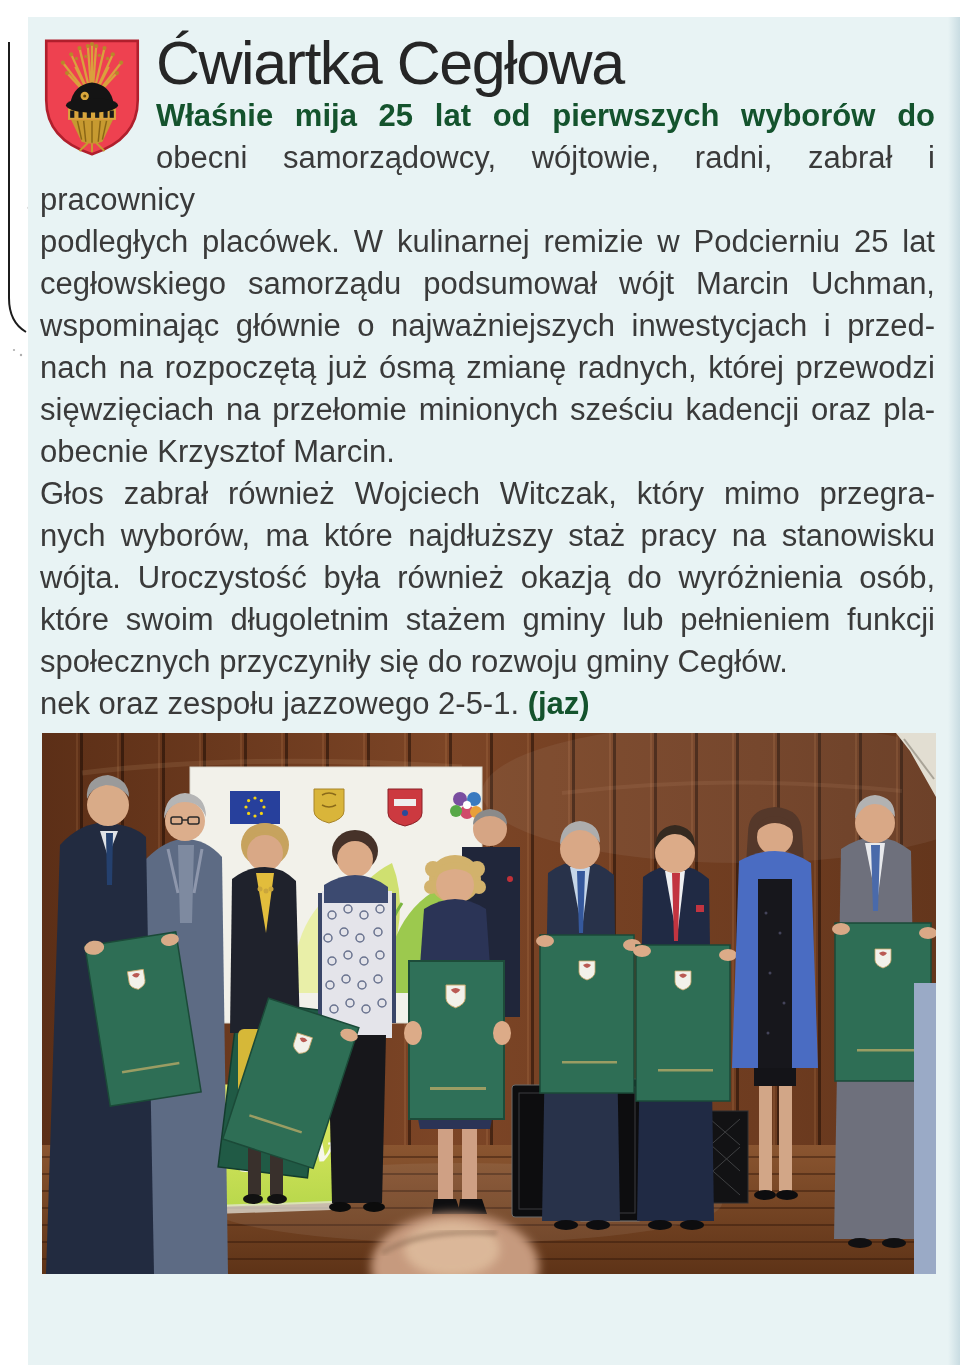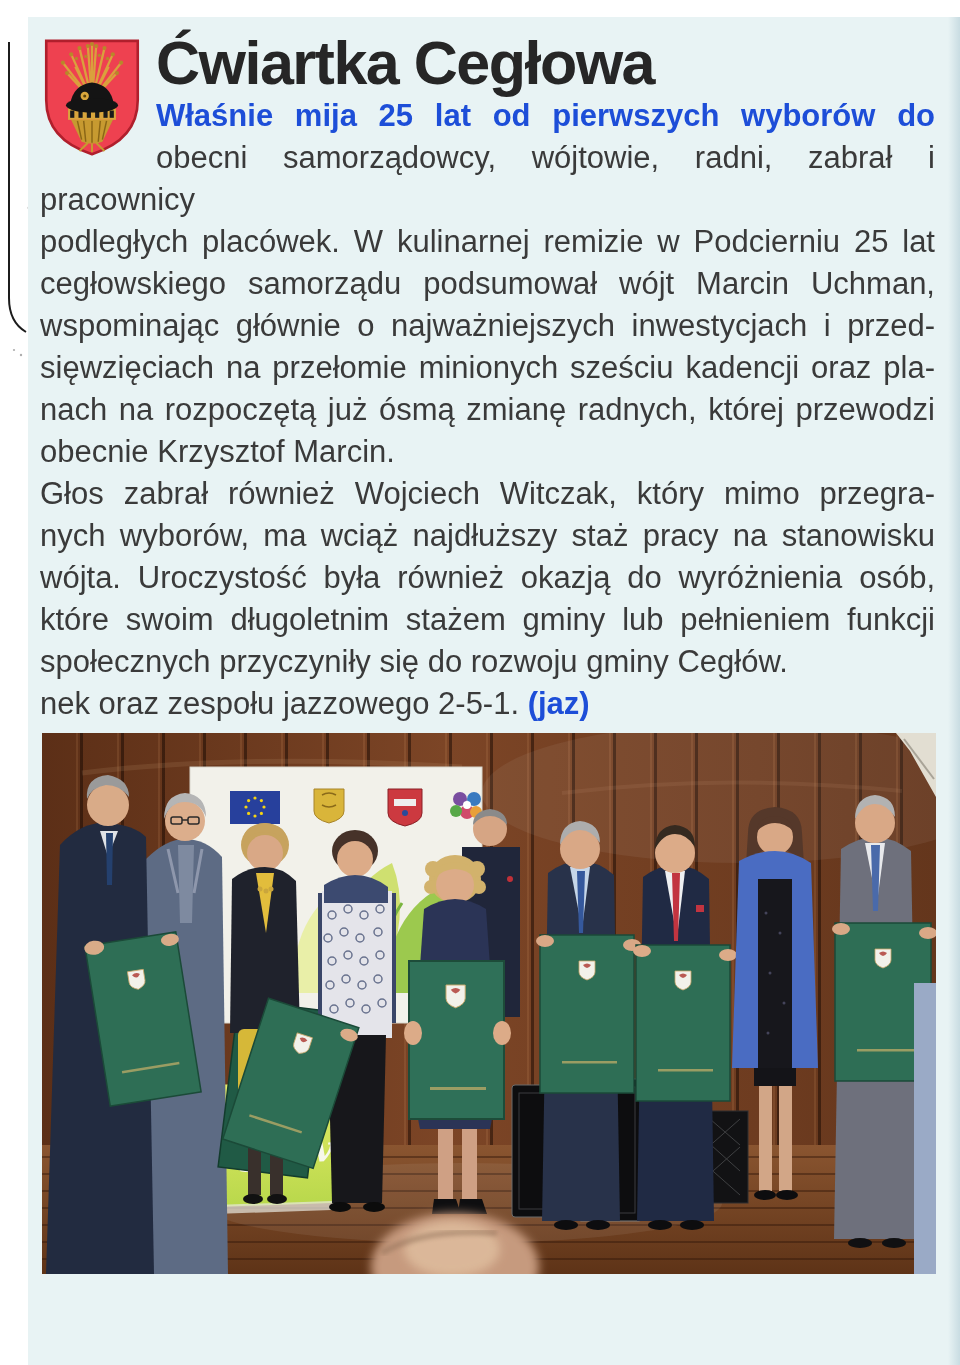--- a/index.html
+++ b/index.html
@@ -4,26 +4,26 @@
 <style>
   html,body{margin:0;padding:0}
   body{width:960px;height:1365px;background:#fff;position:relative;overflow:hidden;
        font-family:"Liberation Sans",sans-serif;}
   .margin-art{position:absolute;left:0;top:0;width:40px;height:400px}
   .panel{position:absolute;left:28px;top:17px;width:932px;height:1348px;background:#e8f3f4}
   .edge-shade{position:absolute;right:0;top:0;width:12px;height:100%;
       background:linear-gradient(to right,rgba(255,255,255,0),rgba(135,172,188,.32))}
   .article{padding:14px 25px 0 12px;position:relative}
   .crest{float:left;width:104px;height:124px;margin:4px 12px 16px 0}
-  .title{margin:0;font-size:61px;line-height:64px;font-weight:bold;color:#262626;
+  .title{margin:0;font-size:61px;line-height:64px;font-weight:normal;color:#262626;
       letter-spacing:-1.5px;white-space:nowrap}
   .lines{color:#3a3a3a}
   .tl{font-size:31px;line-height:42px}
   .tl.just{text-align:justify;text-align-last:justify}
-  .b{font-weight:bold;color:#1d4ed8}
+  .b{font-weight:bold;color:#14532d}
   .photo{margin:8px 0 0 2px;width:894px;height:541px;line-height:0}
   svg{display:block}
 </style>
 </head>
 <body>
 
 <svg class="margin-art" viewBox="0 0 40 400">
   <path d="M9,42 V298 Q9,322 26,332" fill="none" stroke="#1c1c1c" stroke-width="2"></path>
   <circle cx="29" cy="208" r="1.4" fill="#555" opacity=".7"></circle>
   <circle cx="14" cy="350" r="1.1" fill="#777" opacity=".6"></circle>
@@ -102,25 +102,25 @@
     </svg>
 
     <h1 class="title">Ćwiartka Cegłowa</h1>
 
     <div class="lines" id="article-lines">
         <div class="tl just"><span class="b">Właśnie mija 25 lat od pierwszych wyborów do</span></div>
         <div class="tl just"><span>obecni samorządowcy, wójtowie, radni, zabrał i pracownicy</span></div>
         <div class="tl just"><span>podległych placówek. W kulinarnej remizie w Podcierniu 25 lat</span></div>
         <div class="tl just"><span>cegłowskiego samorządu podsumował wójt Marcin Uchman,</span></div>
         <div class="tl just"><span>wspominając głównie o najważniejszych inwestycjach i przed-</span></div>
+        <div class="tl just"><span>nach na rozpoczętą już ósmą zmianę radnych, której przewodzi</span></div>
         <div class="tl just"><span>sięwzięciach na przełomie minionych sześciu kadencji oraz pla-</span></div>
-        <div class="tl just"><span>nach na rozpoczętą już ósmą zmianę radnych, której przewodzi</span></div>
         <div class="tl"><span>obecnie Krzysztof Marcin.</span></div>
         <div class="tl just"><span>Głos zabrał również Wojciech Witczak, który mimo przegra-</span></div>
-        <div class="tl just"><span>nych wyborów, ma wciąż najdłuższy staż pracy na stanowisku</span></div>
+        <div class="tl just"><span>nych wyborów, ma które najdłuższy staż pracy na stanowisku</span></div>
         <div class="tl just"><span>wójta. Uroczystość była również okazją do wyróżnienia osób,</span></div>
         <div class="tl just"><span>które swoim długoletnim stażem gminy lub pełnieniem funkcji</span></div>
         <div class="tl"><span>społecznych przyczyniły się do rozwoju gminy Cegłów.</span></div>
         <div class="tl"><span>nek oraz zespołu jazzowego 2-5-1. </span><span class="b">(jaz)</span></div>
       </div>
 
     <div class="photo">
       <svg viewBox="0 0 894 541" width="894" height="541">
         <defs>
           <linearGradient id="wallg" x1="0" y1="0" x2="1" y2="0">

